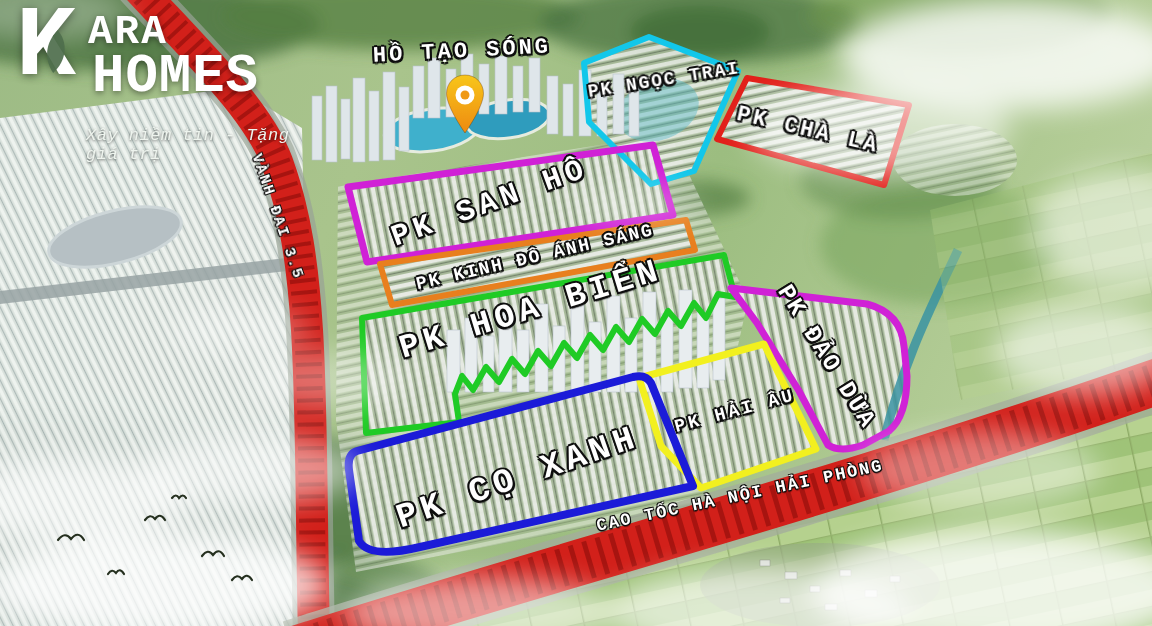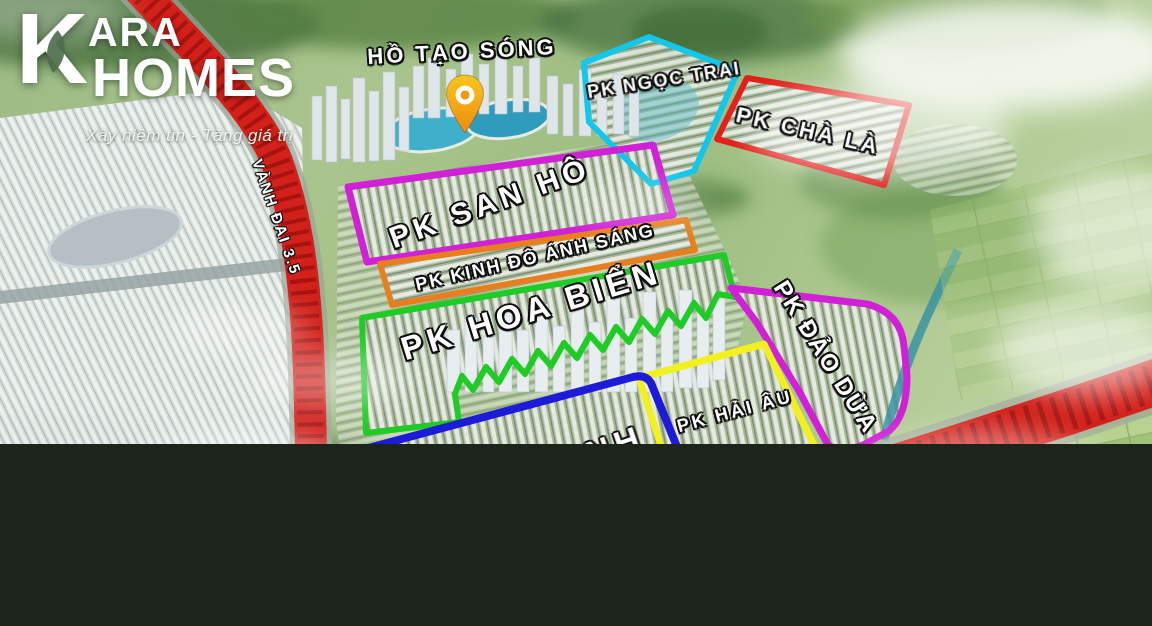--- a/index.html
+++ b/index.html
@@ -1,18 +1,18 @@
 <!DOCTYPE html>
 <html><head>
 <meta charset="utf-8">
 <style>
   html,body{margin:0;padding:0;background:#1d241c;}
   .stage{
-    position:relative;width:1152px;height:444px;overflow:hidden;
-    font-family:Liberation Sans, sans-serif;
+    position:relative;width:1152px;height:626px;overflow:hidden;
+    font-family:Liberation Mono, monospace;
     background:linear-gradient(115deg,#9dbb85 0%,#a9c48c 30%,#9cbd80 55%,#b3cc96 80%,#c2d6aa 100%);
   }
   .stage svg.art{position:absolute;left:0;top:0;}
   .mlabel{
     position:absolute;color:#fff;font-weight:800;white-space:nowrap;line-height:1;
     transform:translate(-50%,-50%) rotate(var(--r,0deg));
     text-shadow:-2px -1px 0 #0e0e0e,2px -1px 0 #0e0e0e,-2px 2px 0 #0e0e0e,2px 2px 0 #0e0e0e,0 -2px 0 #0e0e0e,0 3px 1px rgba(0,0,0,.55);
   }
   .mlabel.small{text-shadow:-1px -1px 0 #0e0e0e,1px -1px 0 #0e0e0e,-1px 1px 0 #0e0e0e,1px 1px 0 #0e0e0e,0 2px 1px rgba(0,0,0,.5);}
   .brand{position:absolute;left:16px;top:8px;width:280px;height:110px;color:#fff;}

